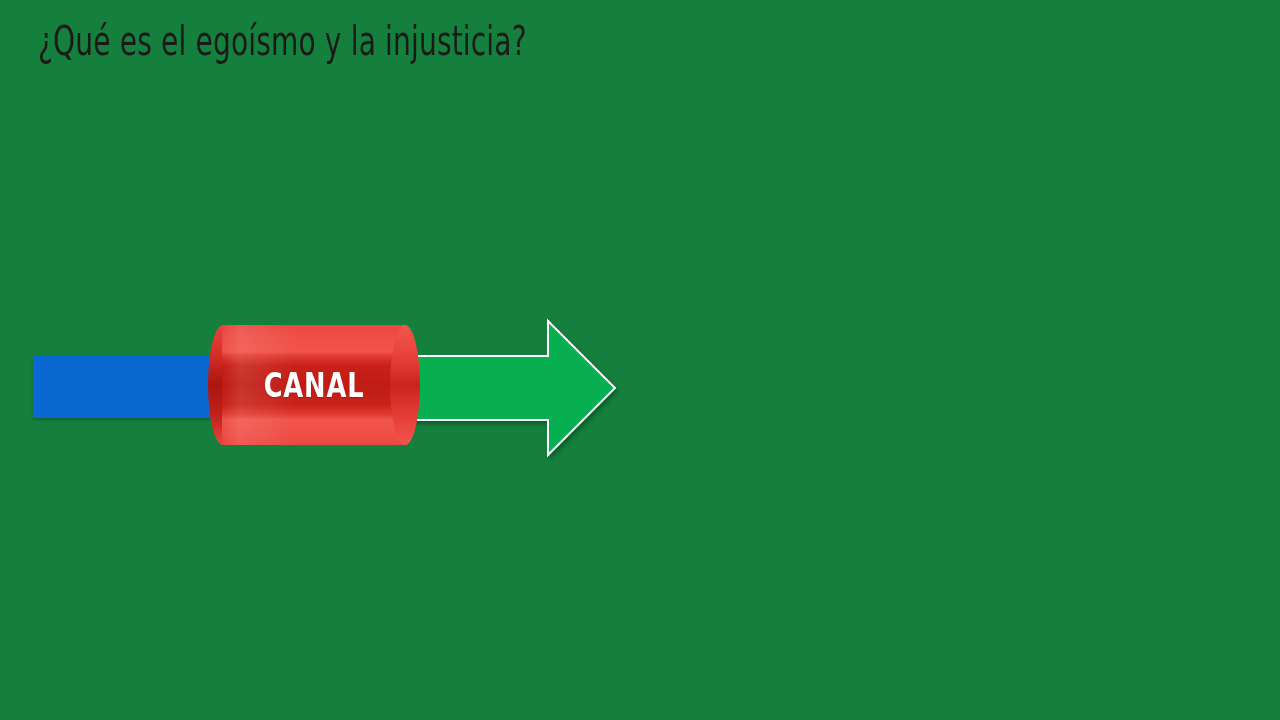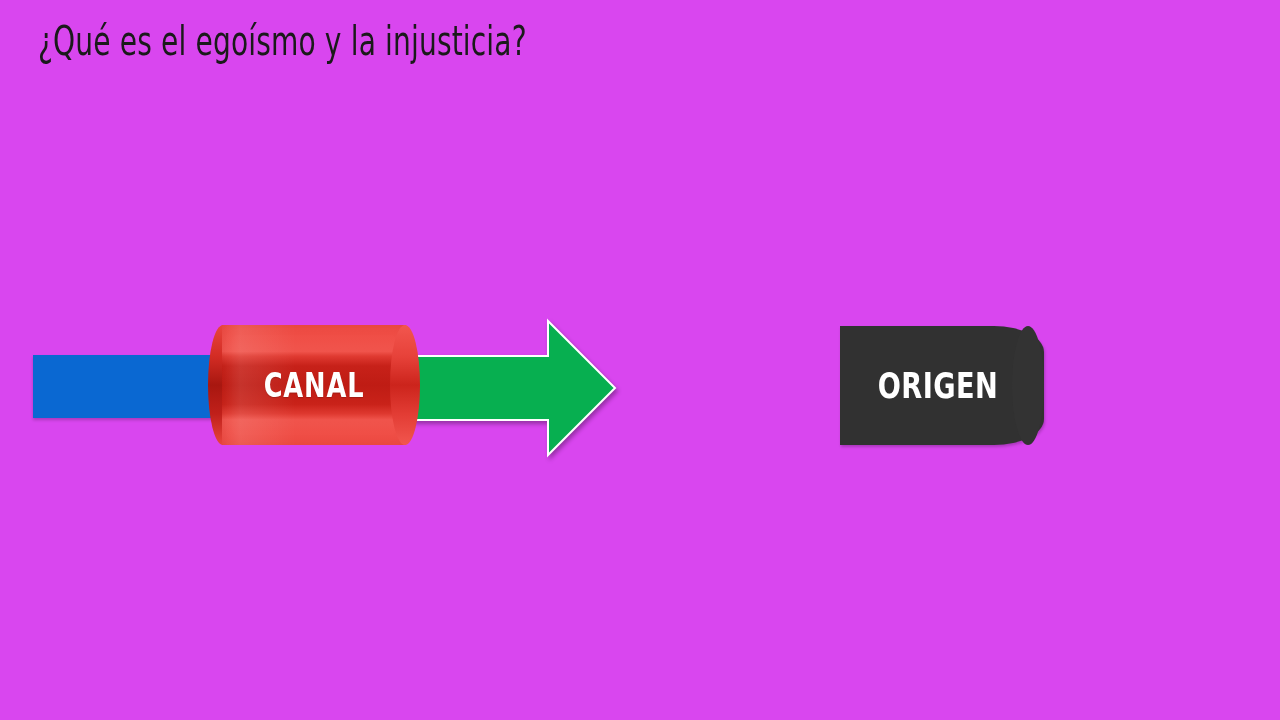--- a/index.html
+++ b/index.html
@@ -13,21 +13,21 @@
     overflow: hidden;
     font-family: "Liberation Sans", sans-serif;
     position: relative;
   }
 
   #slide {
     position: absolute;
     left: 0; top: 0;
     width: 1280px;
     height: 720px;
-    background: #d946ef;
+    background: #15803d;
   }
 
   
   #slide-title {
     position: absolute;
     left: 38px;
     top: 18px;
     width: 1100px;
     font-family: "DejaVu Sans Condensed", "Liberation Sans Narrow", "Liberation Sans", sans-serif;
     font-size: 40px;
@@ -226,20 +226,15 @@
     </div>
 
     <div class="cylinder">
       <div class="cyl-cap-left"></div>
       <div class="cyl-body"></div>
       <div class="cyl-sheen"></div>
       <div class="cyl-cap-right"></div>
       <div class="cyl-label">CANAL</div>
     </div>
 
-    <div class="origen-shape">
-      <div class="origen-body"></div>
-      <div class="origen-cap"></div>
-      <div class="origen-label">ORIGEN</div>
-    </div>
 
   </div>
 </div>
 
 </body></html>

